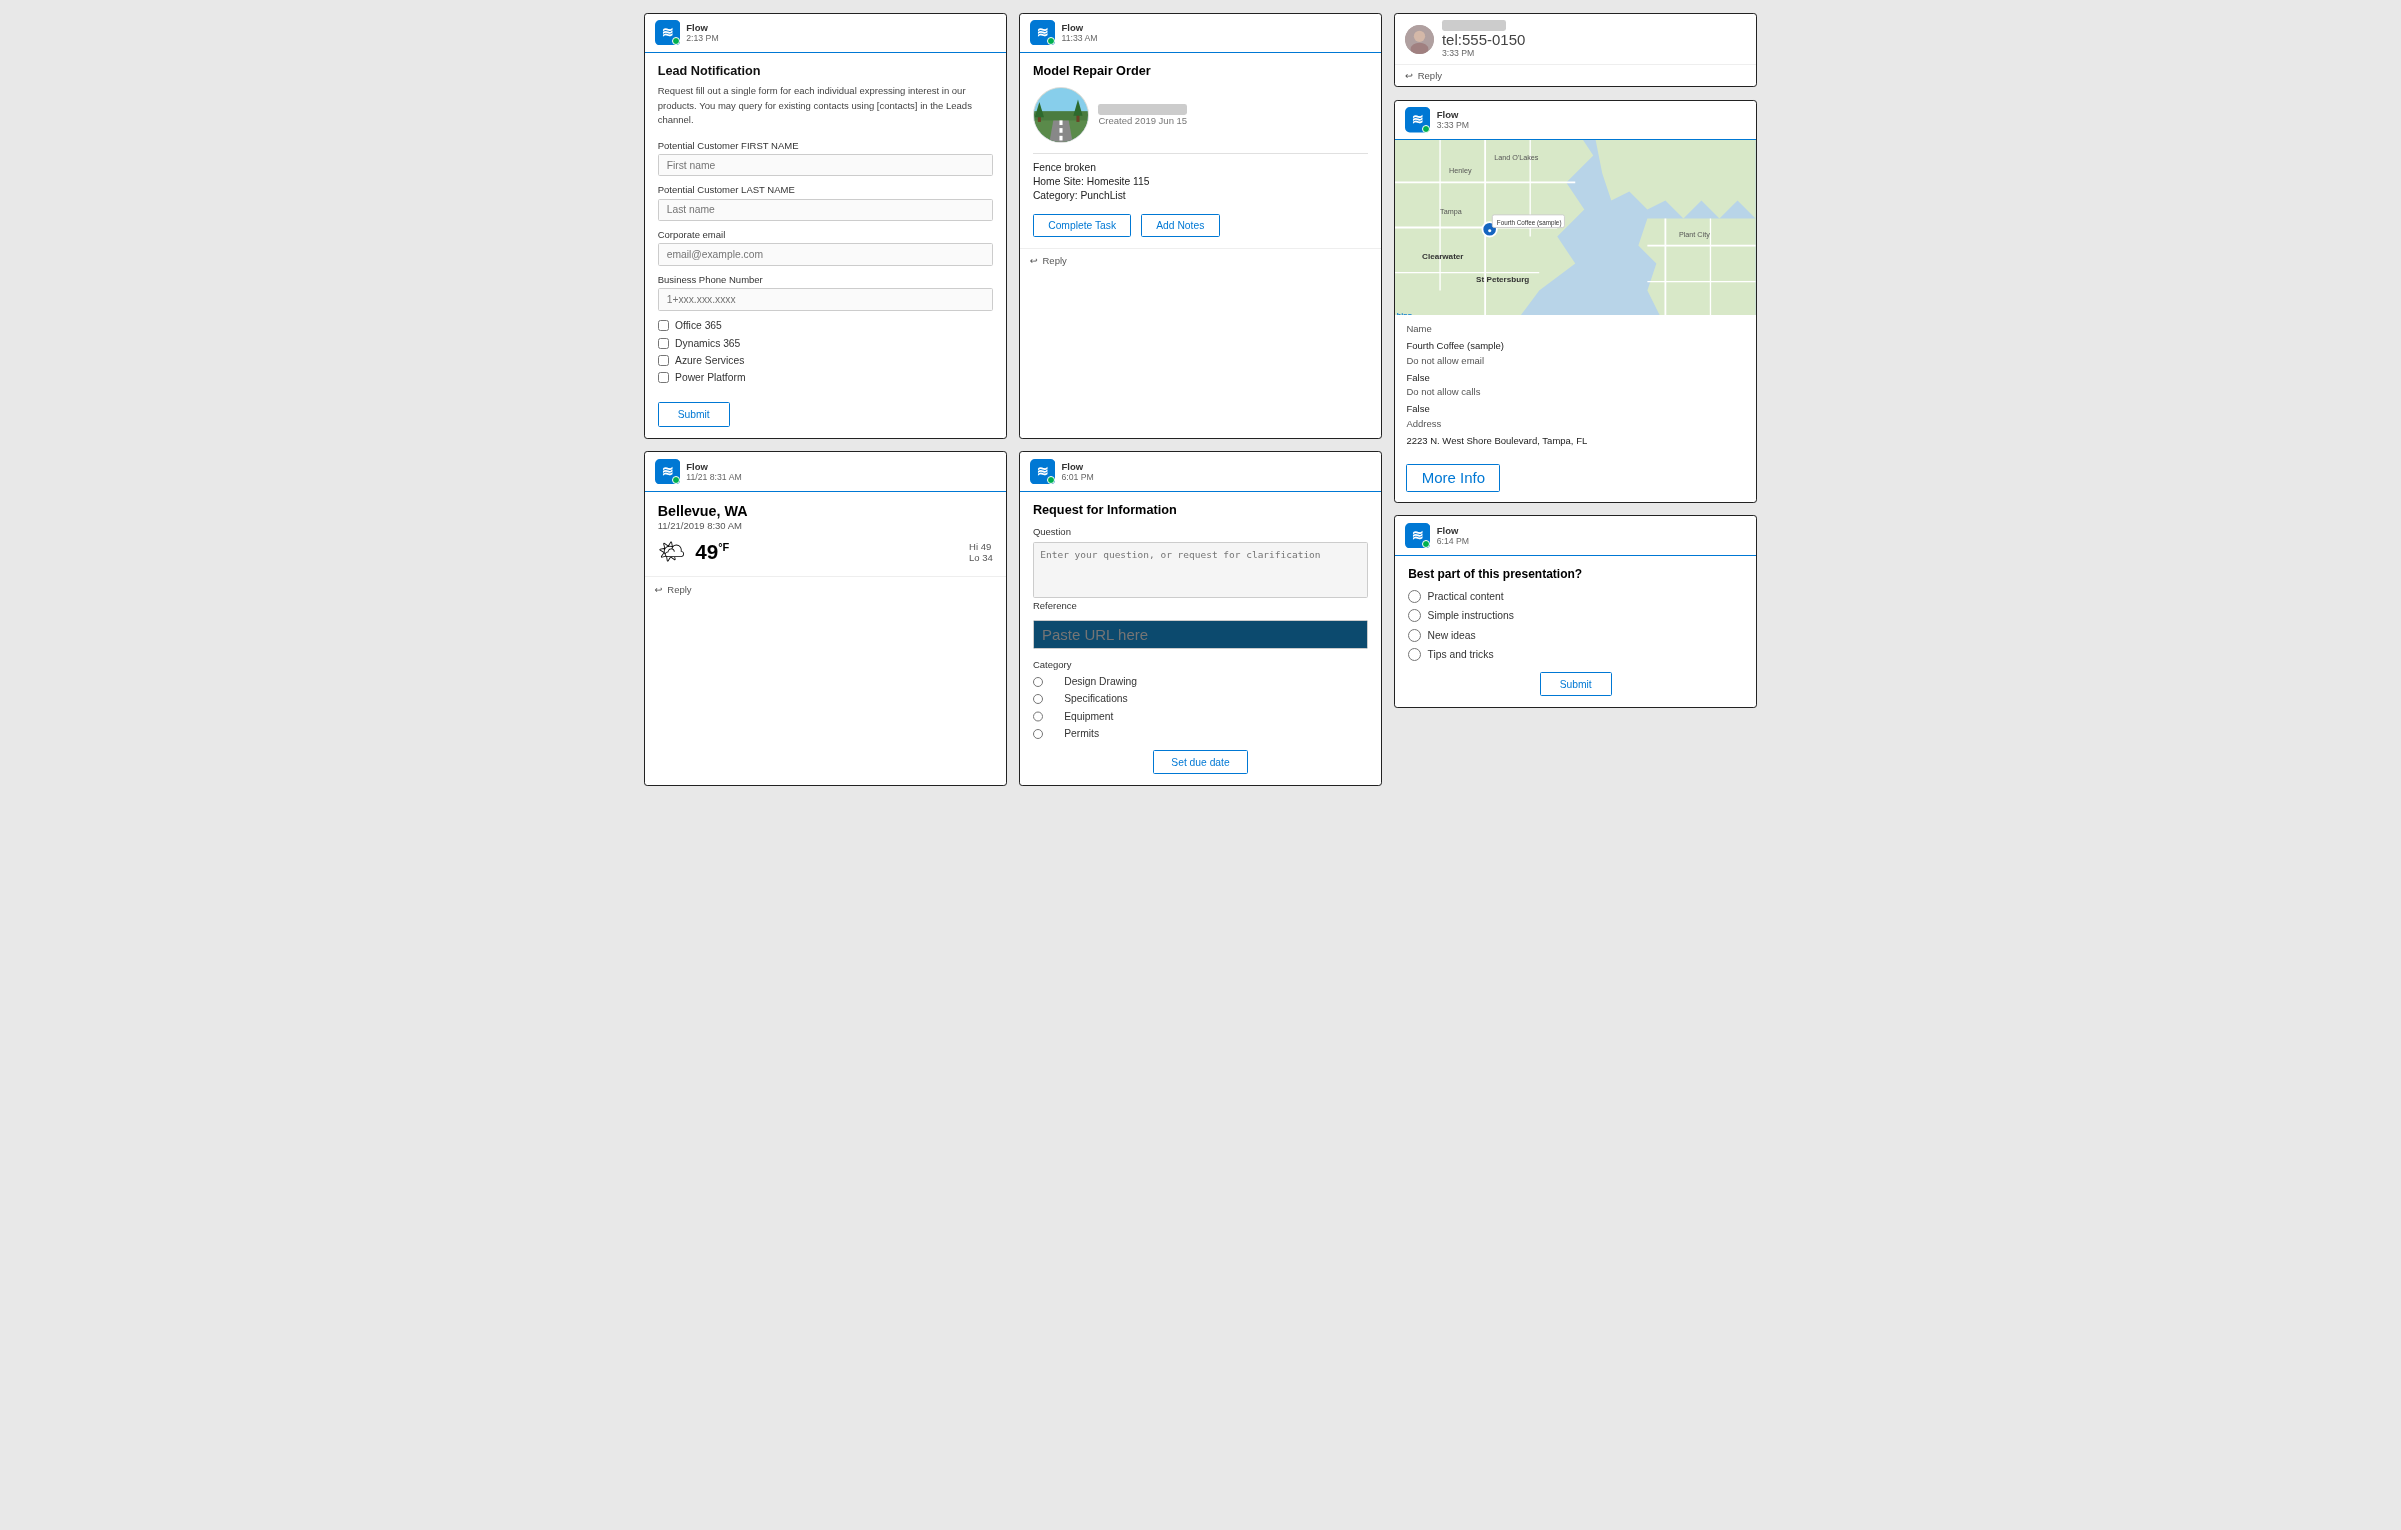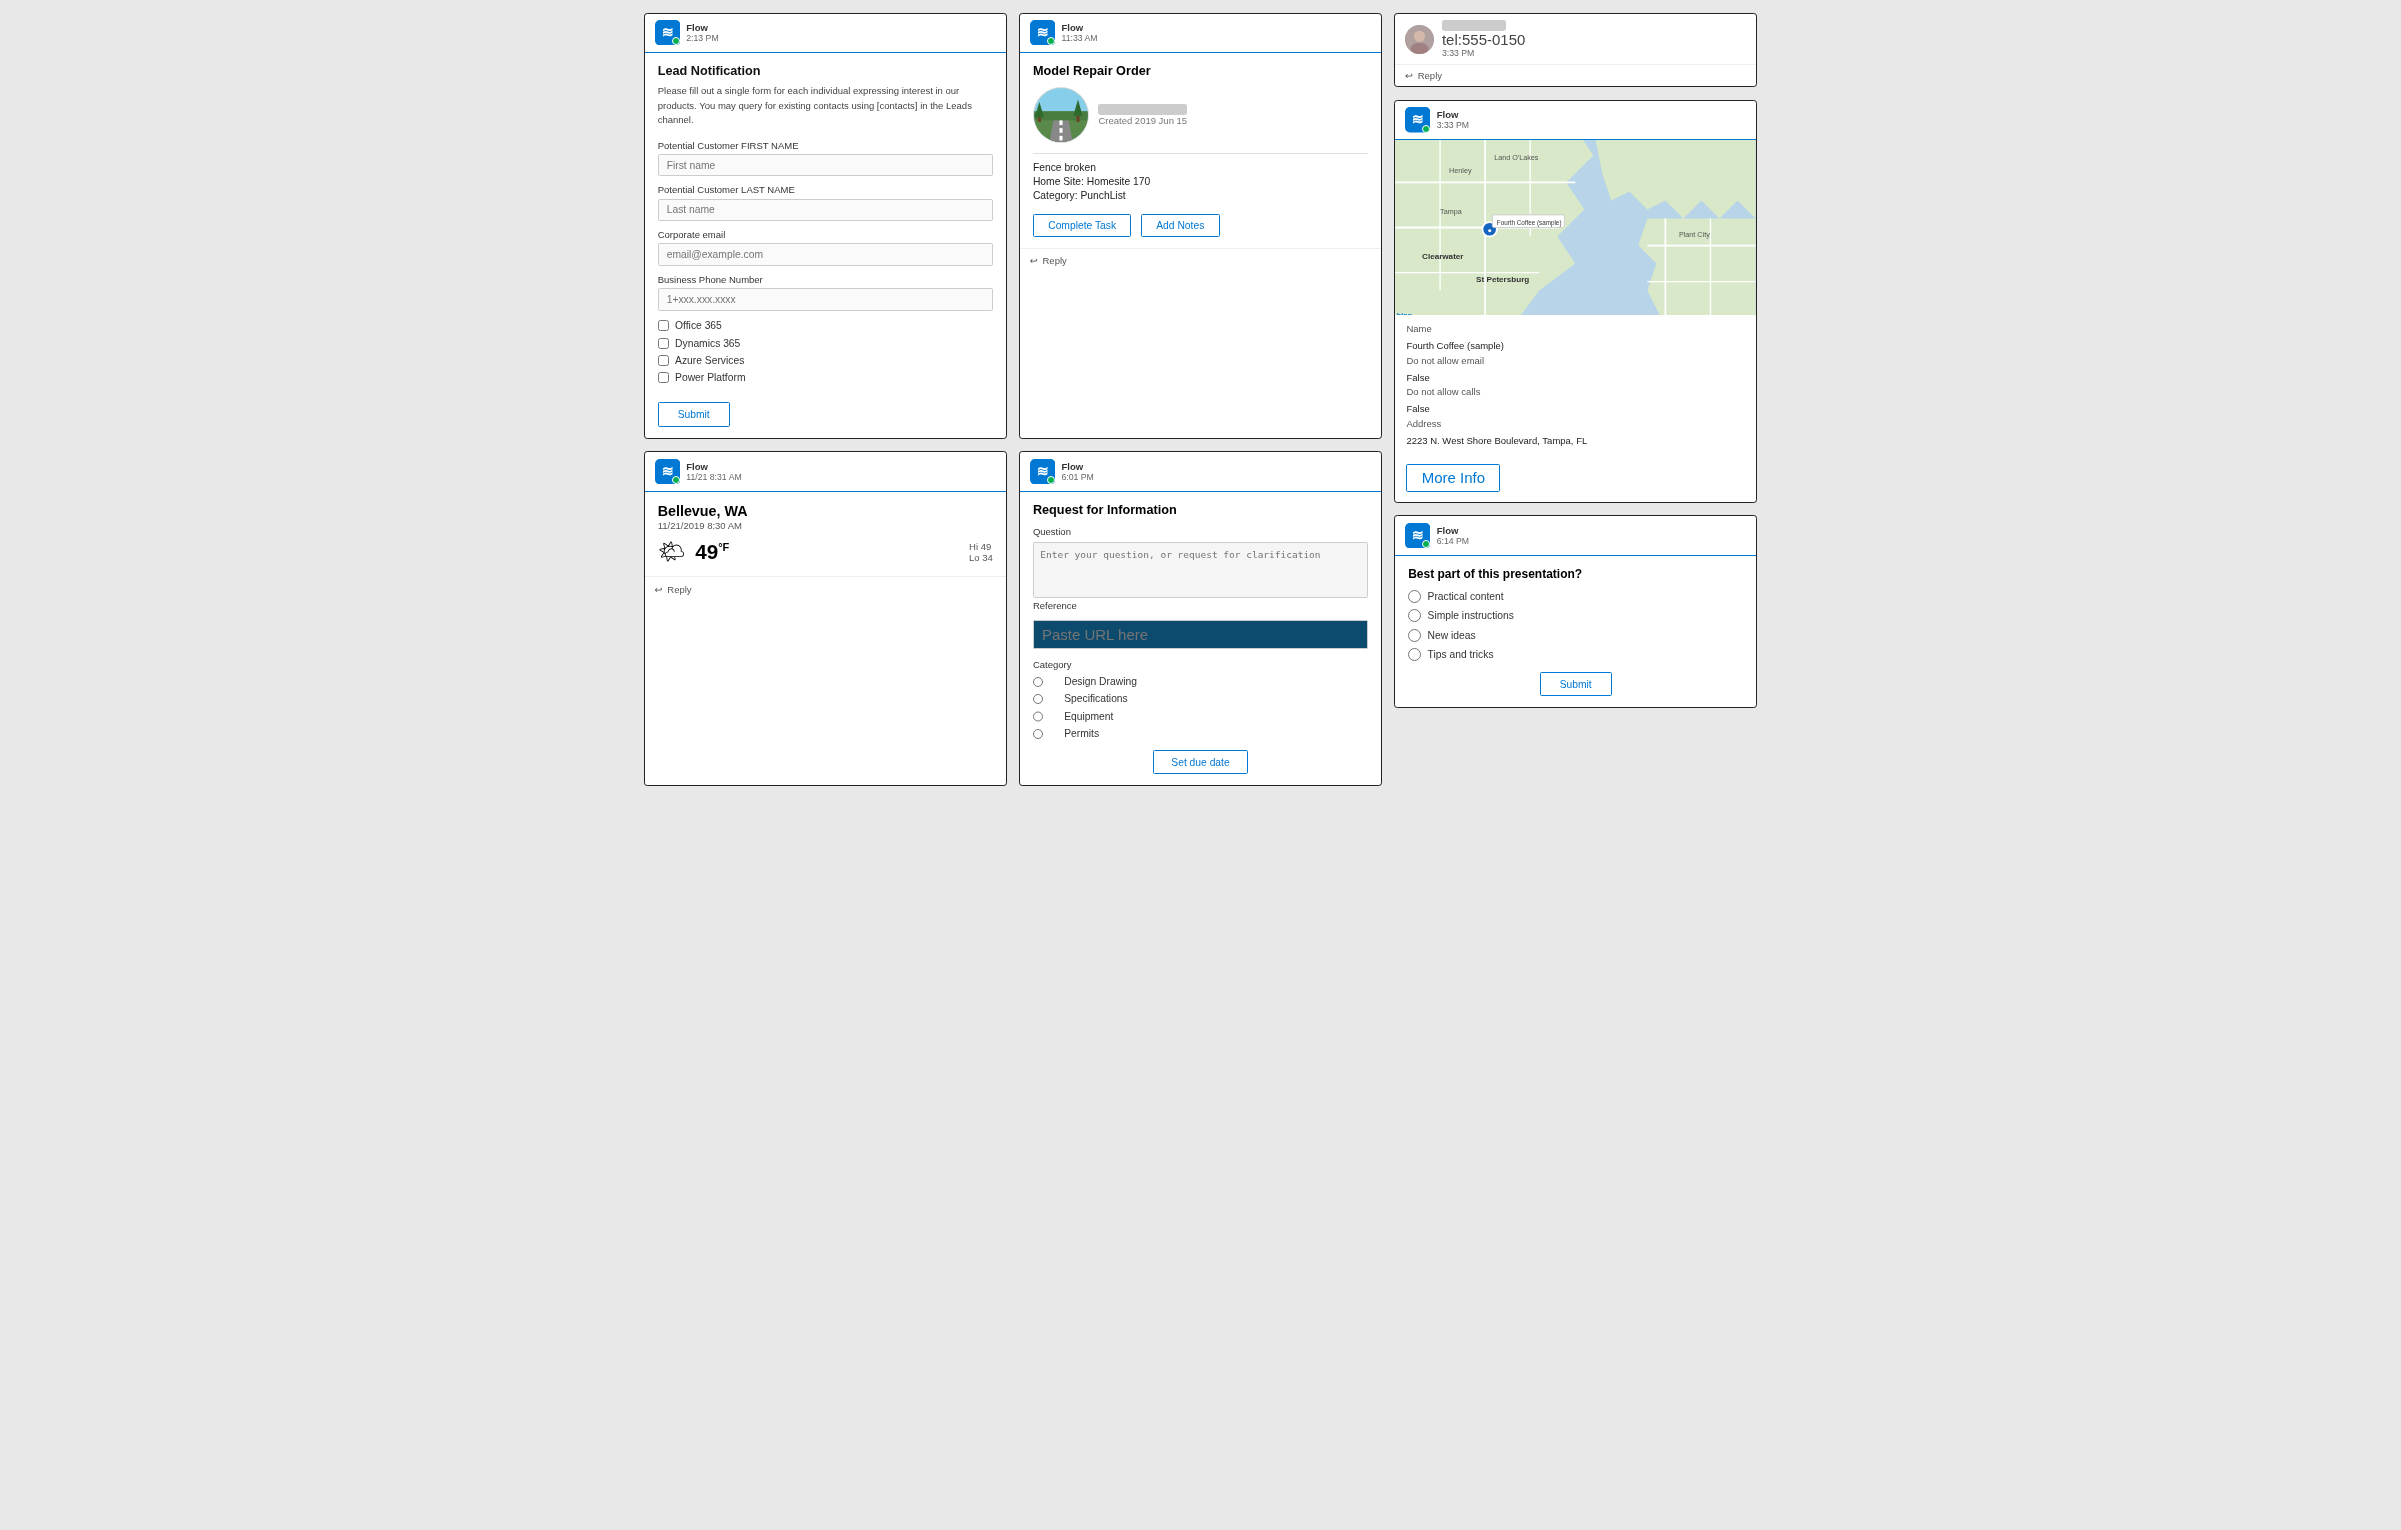--- a/index.html
+++ b/index.html
@@ -428,21 +428,21 @@
         </svg>
         <div class="flow-dot"></div>
       </div>
       <div class="header-info">
         <div class="header-sender">Flow</div>
         <div class="header-time">2:13 PM</div>
       </div>
     </div>
     <div class="card-body">
       <div class="card-title">Lead Notification</div>
-      <div class="card-desc">Please fill out a single form for each individual expressing interest in our products. You may query for existing contacts using [contacts] in the Leads channel.</div>
+      <div class="card-desc">Request fill out a single form for each individual expressing interest in our products. You may query for existing contacts using [contacts] in the Leads channel.</div>
 
       <div class="field-label">Potential Customer FIRST NAME</div>
       <input class="field-input" type="text" placeholder="First name" style="">
 
       <div class="field-label">Potential Customer LAST NAME</div>
       <input class="field-input" type="text" placeholder="Last name" style="">
 
       <div class="field-label">Corporate email</div>
       <input class="field-input" type="text" placeholder="email@example.com" style="">
 
@@ -514,21 +514,21 @@
         </div>
         <div>
           <div class="repair-user-name name-blur" style="background:#ccc;color:transparent;border-radius:2.4px;">Megan Bowen</div>
           <div class="repair-user-date">Created 2019 Jun 15</div>
         </div>
       </div>
       <hr class="divider">
       <div class="repair-field">Fence broken</div>
       <div class="repair-field">
         <span class="label">Home Site:</span>
-        <span>Homesite 170</span>
+        <span>Homesite 115</span>
       </div>
       <div class="repair-field">
         <span class="label">Category:</span>
         <span>PunchList</span>
       </div>
       <div class="repair-actions">
         <button class="action-btn">Complete Task</button>
         <button class="action-btn">Add Notes</button>
       </div>
     </div>

